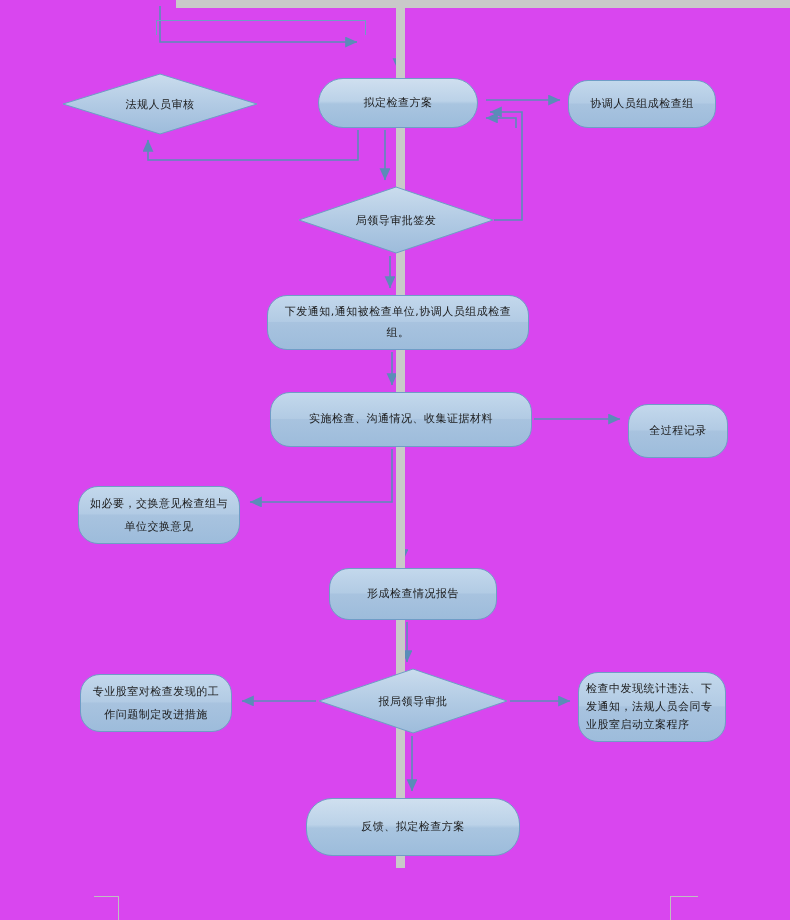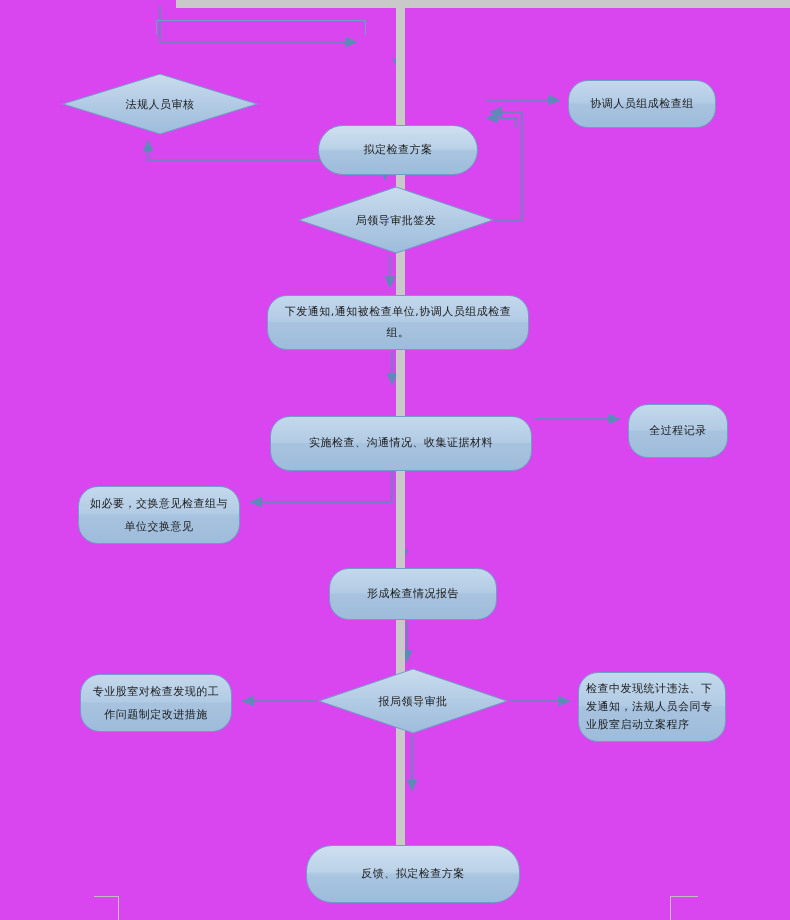--- a/index.html
+++ b/index.html
@@ -42,21 +42,20 @@
     border: 1px solid #6f9dc6;
     background: linear-gradient(to bottom, #c3d8ec 0%, #b2cbe4 48%, #a8c3df 50%, #9dbcdb 100%);
   }
   .rect-pad {
     padding: 4px 10px;
   }
   .rounded {
     border: 1px solid #6f9dc6;
     border-radius: 26px;
     background: linear-gradient(to bottom, #cfdfef 0%, #bbd2e8 46%, #a9c5e0 52%, #9cbcdb 100%);
-    margin-top: 47px;
   }
   .diamond-wrap {
     position: absolute;
     z-index: 5;
   }
   .diamond-label {
     position: absolute;
     left: 0;
     top: 0;
     width: 100%;
@@ -181,21 +180,21 @@
       </defs>
       <polygon points="98,1 195,34 98,67 1,34" fill="url(#g2)" stroke="#6f9dc6" stroke-width="1"></polygon>
     </svg>
     <div class="diamond-label">局领导审批签发</div>
   </div>
 
   <div class="node rect rect-pad" style="left:267px; top:295px; width:262px; height:55px;">
     <span>下发通知,通知被检查单位,协调人员组成检查组。</span>
   </div>
 
-  <div class="node rect rect-pad" style="left:270px; top:392px; width:262px; height:55px;margin-top:24px;">
+  <div class="node rect rect-pad" style="left:270px; top:392px; width:262px; height:55px;">
     <span>实施检查、沟通情况、收集证据材料</span>
   </div>
 
   <div class="node rect rect-pad" style="left:628px; top:404px; width:100px; height:54px;">
     <span>全过程记录</span>
   </div>
 
   <div class="node rect rect-pad" style="left:78px; top:486px; width:162px; height:58px; line-height:2.1;justify-content:center;">
     <span>如必要，交换意见检查组与单位交换意见</span>
   </div>

